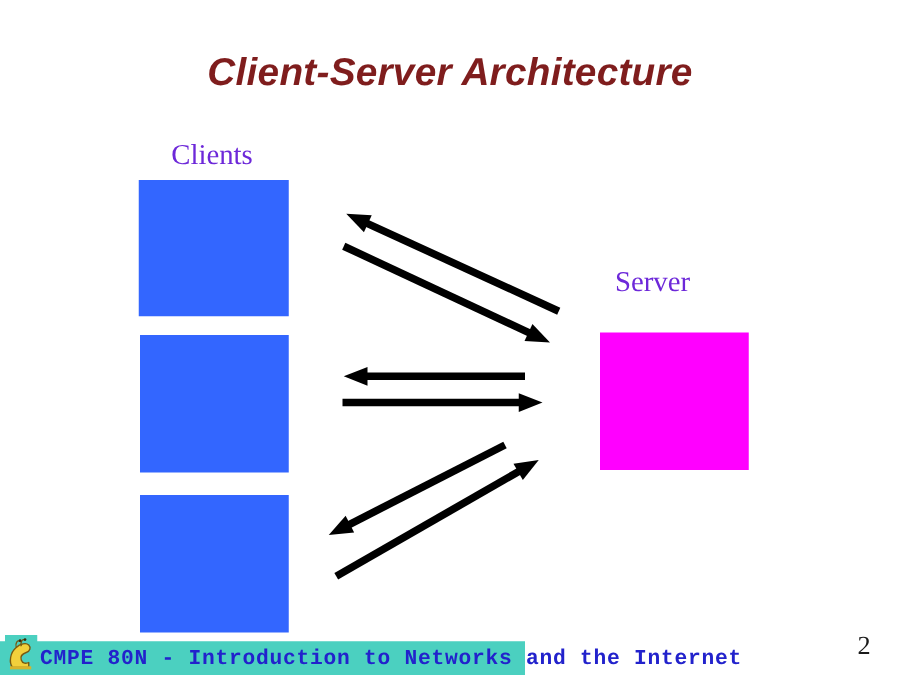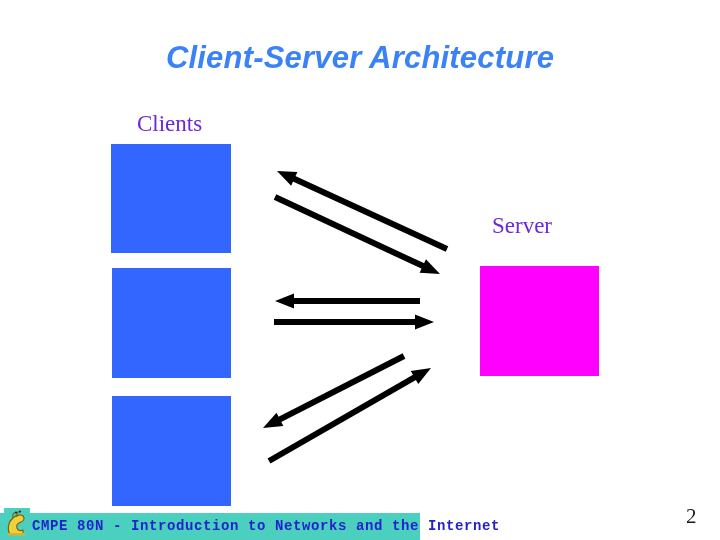--- a/index.html
+++ b/index.html
@@ -21,21 +21,21 @@
     position: absolute;
     left: 0;
     top: 40px;
     width: 720px;
     text-align: center;
     font-family: "Liberation Sans", sans-serif;
     font-weight: bold;
     font-style: italic;
     font-size: 31px;
     letter-spacing: 0.2px;
-    color: #3b82f6;
+    color: #7f1d1d;
     white-space: nowrap;
   }
 
   
   .diagram-label {
     position: absolute;
     font-family: "Liberation Serif", serif;
     font-size: 23px;
     color: #6d28d9;
     white-space: nowrap;
@@ -70,21 +70,21 @@
     width: 420px;
     height: 27px;
     background: #4BD0C0;
   }
   #footer-text {
     position: absolute;
     left: 32px;
     top: 518px;
     font-family: "Liberation Mono", monospace;
     font-weight: bold;
-    font-size: 14px;
+    font-size: 17px;
     letter-spacing: 0.6px;
     color: #2222CC;
     white-space: nowrap;
   }
   #footer-logo {
     position: absolute;
     left: 4px;
     top: 508px;
     width: 26px;
     height: 30px;

